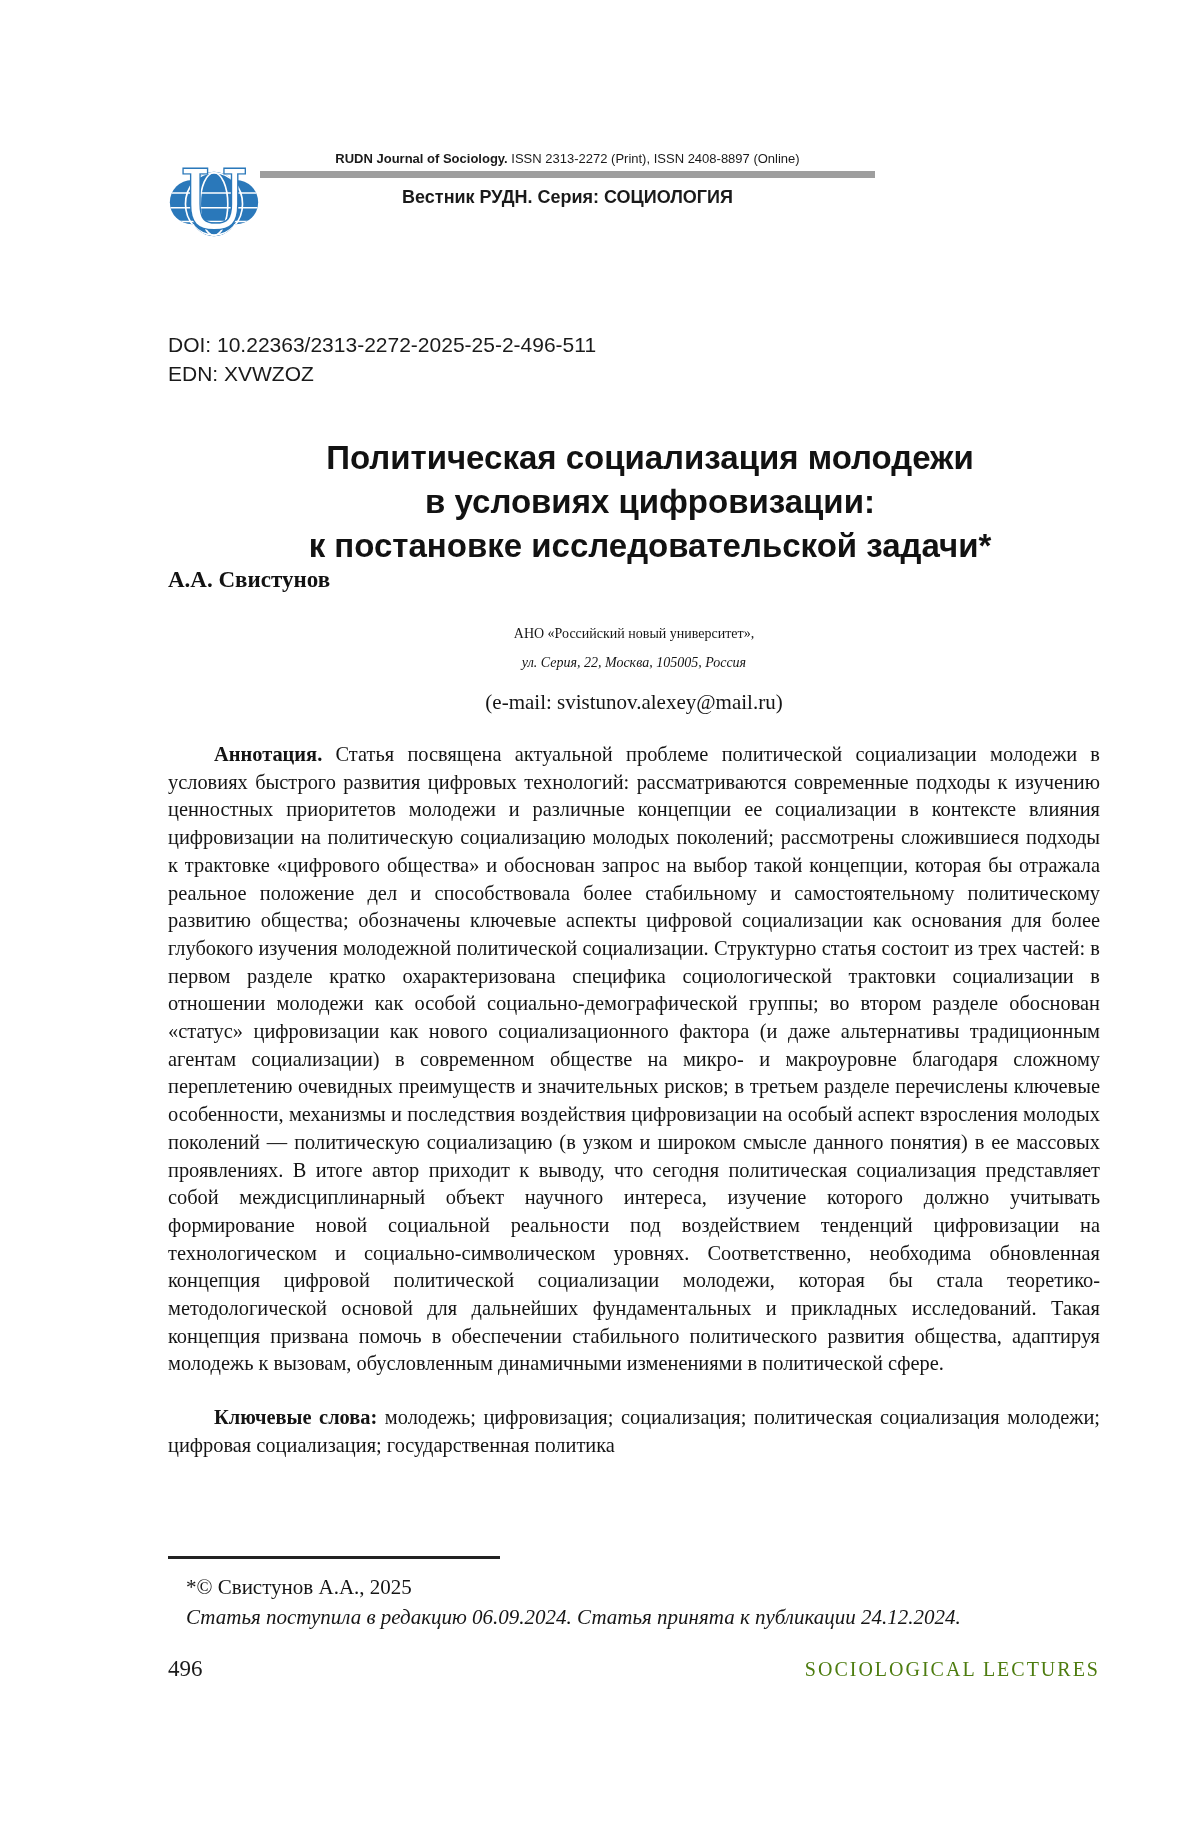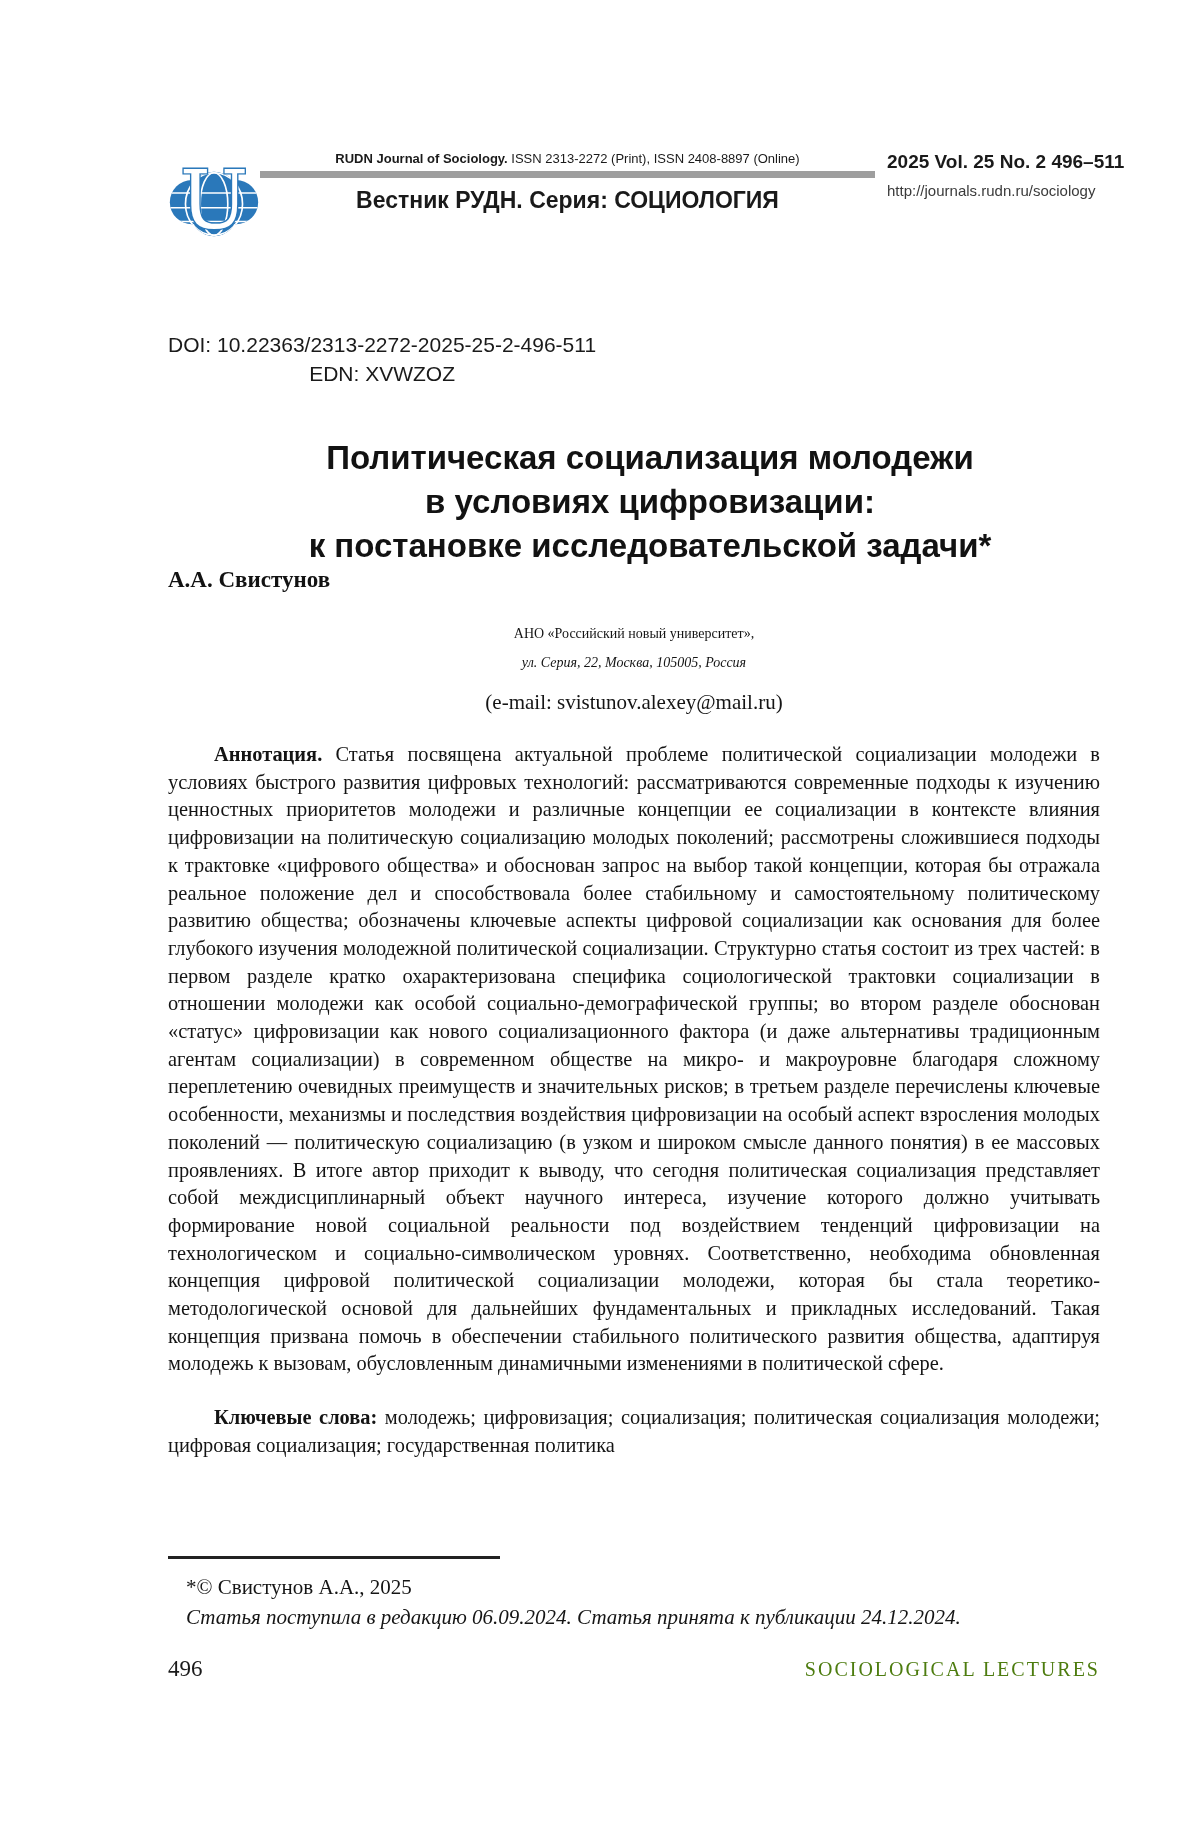--- a/index.html
+++ b/index.html
@@ -16,29 +16,29 @@
   .header{
     position:absolute;top:145px;left:168px;width:944px;
     display:flex;align-items:flex-start;
     font-family:"Liberation Sans","DejaVu Sans",sans-serif;
   }
   .logo-box{width:92px;height:92px;margin-top:2px;flex:0 0 92px;}
   .header-center{width:615px;flex:0 0 615px;padding-top:6px;}
   .hc-line1{font-size:13px;text-align:center;white-space:nowrap;color:#1a1a1a;}
   .hc-line1 .b{font-weight:bold;}
   .hc-bar{height:7px;background:#9e9e9e;margin-top:5px;}
-  .hc-line2{font-size:23px;font-weight:bold;text-align:center;margin-top:9px;color:#1a1a1a;}
+  .hc-line2{font-size:18px;font-weight:bold;text-align:center;margin-top:9px;color:#1a1a1a;}
   .header-right{margin-left:12px;padding-top:6px;width:225px;}
   .hr-issue{font-size:19px;font-weight:bold;white-space:nowrap;color:#1a1a1a;}
   .hr-url{font-size:15px;margin-top:9px;color:#3a3a3a;white-space:nowrap;}
   
   .doi-block{
     position:absolute;top:330px;left:168px;
     font-family:"Liberation Sans","DejaVu Sans",sans-serif;
-    font-size:21px;line-height:29px;color:#1a1a1a;text-align:center;
+    font-size:21px;line-height:29px;color:#1a1a1a;
   }
   
   .title{
     position:absolute;top:420px;left:168px;width:932px;
     font-family:"Liberation Sans","DejaVu Sans",sans-serif;
     font-weight:bold;font-size:33px;line-height:44px;
     text-align:center;color:#121212;
   }
   .author{
     position:absolute;top:567px;left:168px;width:932px;
@@ -104,24 +104,20 @@
           <ellipse cx="50" cy="62" rx="31" ry="34"></ellipse>
         </g>
         <text x="50" y="88" text-anchor="middle" font-family="DejaVu Serif, Liberation Serif, serif" font-size="88" fill="#ffffff" stroke="#2a78ba" stroke-width="3" paint-order="stroke">U</text>
       </svg>
     </div>
     <div class="header-center">
       <div class="hc-line1"><span class="b">RUDN Journal of Sociology.</span><span> ISSN 2313-2272 (Print), ISSN 2408-8897 (Online)</span></div>
       <div class="hc-bar"></div>
       <div class="hc-line2">Вестник РУДН. Серия: СОЦИОЛОГИЯ</div>
     </div>
-    <div class="header-right">
-      <div class="hr-issue">2025 Vol. 25 No. 2 496–511</div>
-      <div class="hr-url">http://journals.rudn.ru/sociology</div>
-    </div>
   </div>
 
   <div class="doi-block">
     <div>DOI: 10.22363/2313-2272-2025-25-2-496-511</div>
     <div>EDN: XVWZOZ</div>
   </div>
 
   <h1 class="title" style="margin:16px">
     <div>Политическая социализация молодежи</div>
     <div>в условиях цифровизации:</div>

